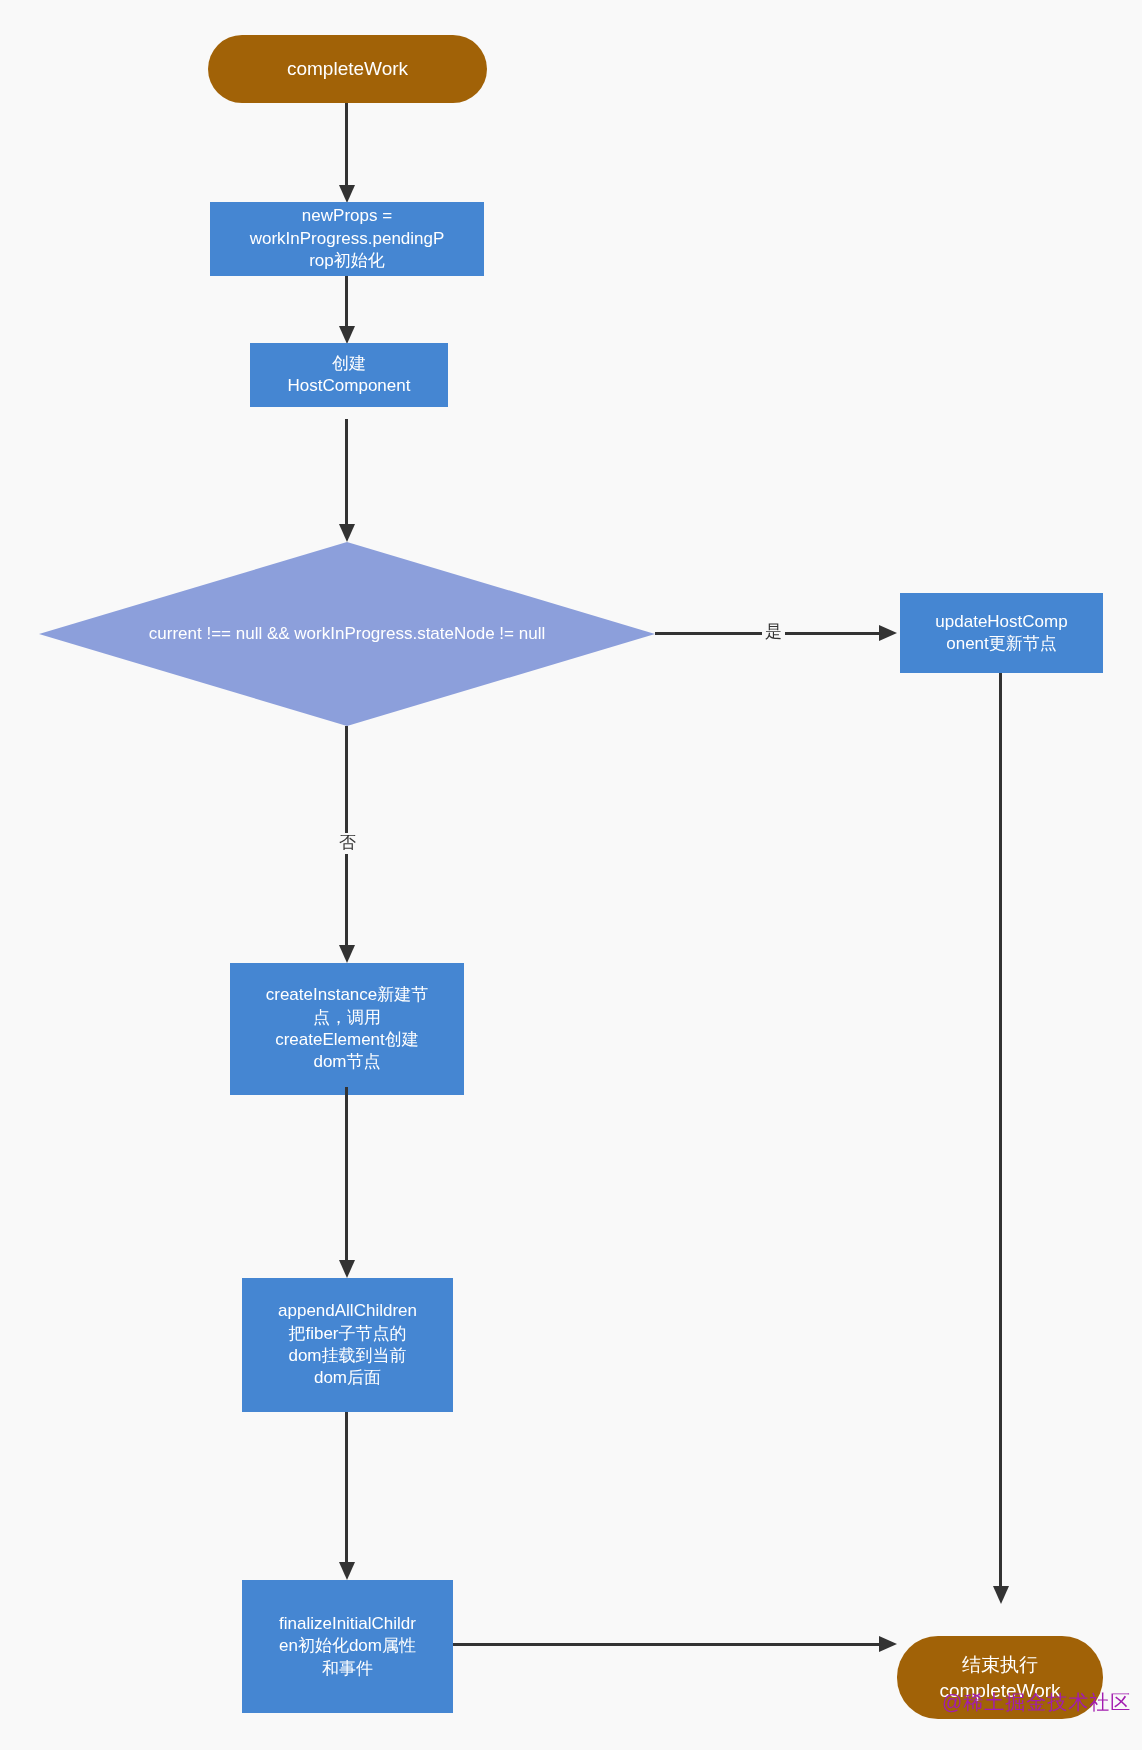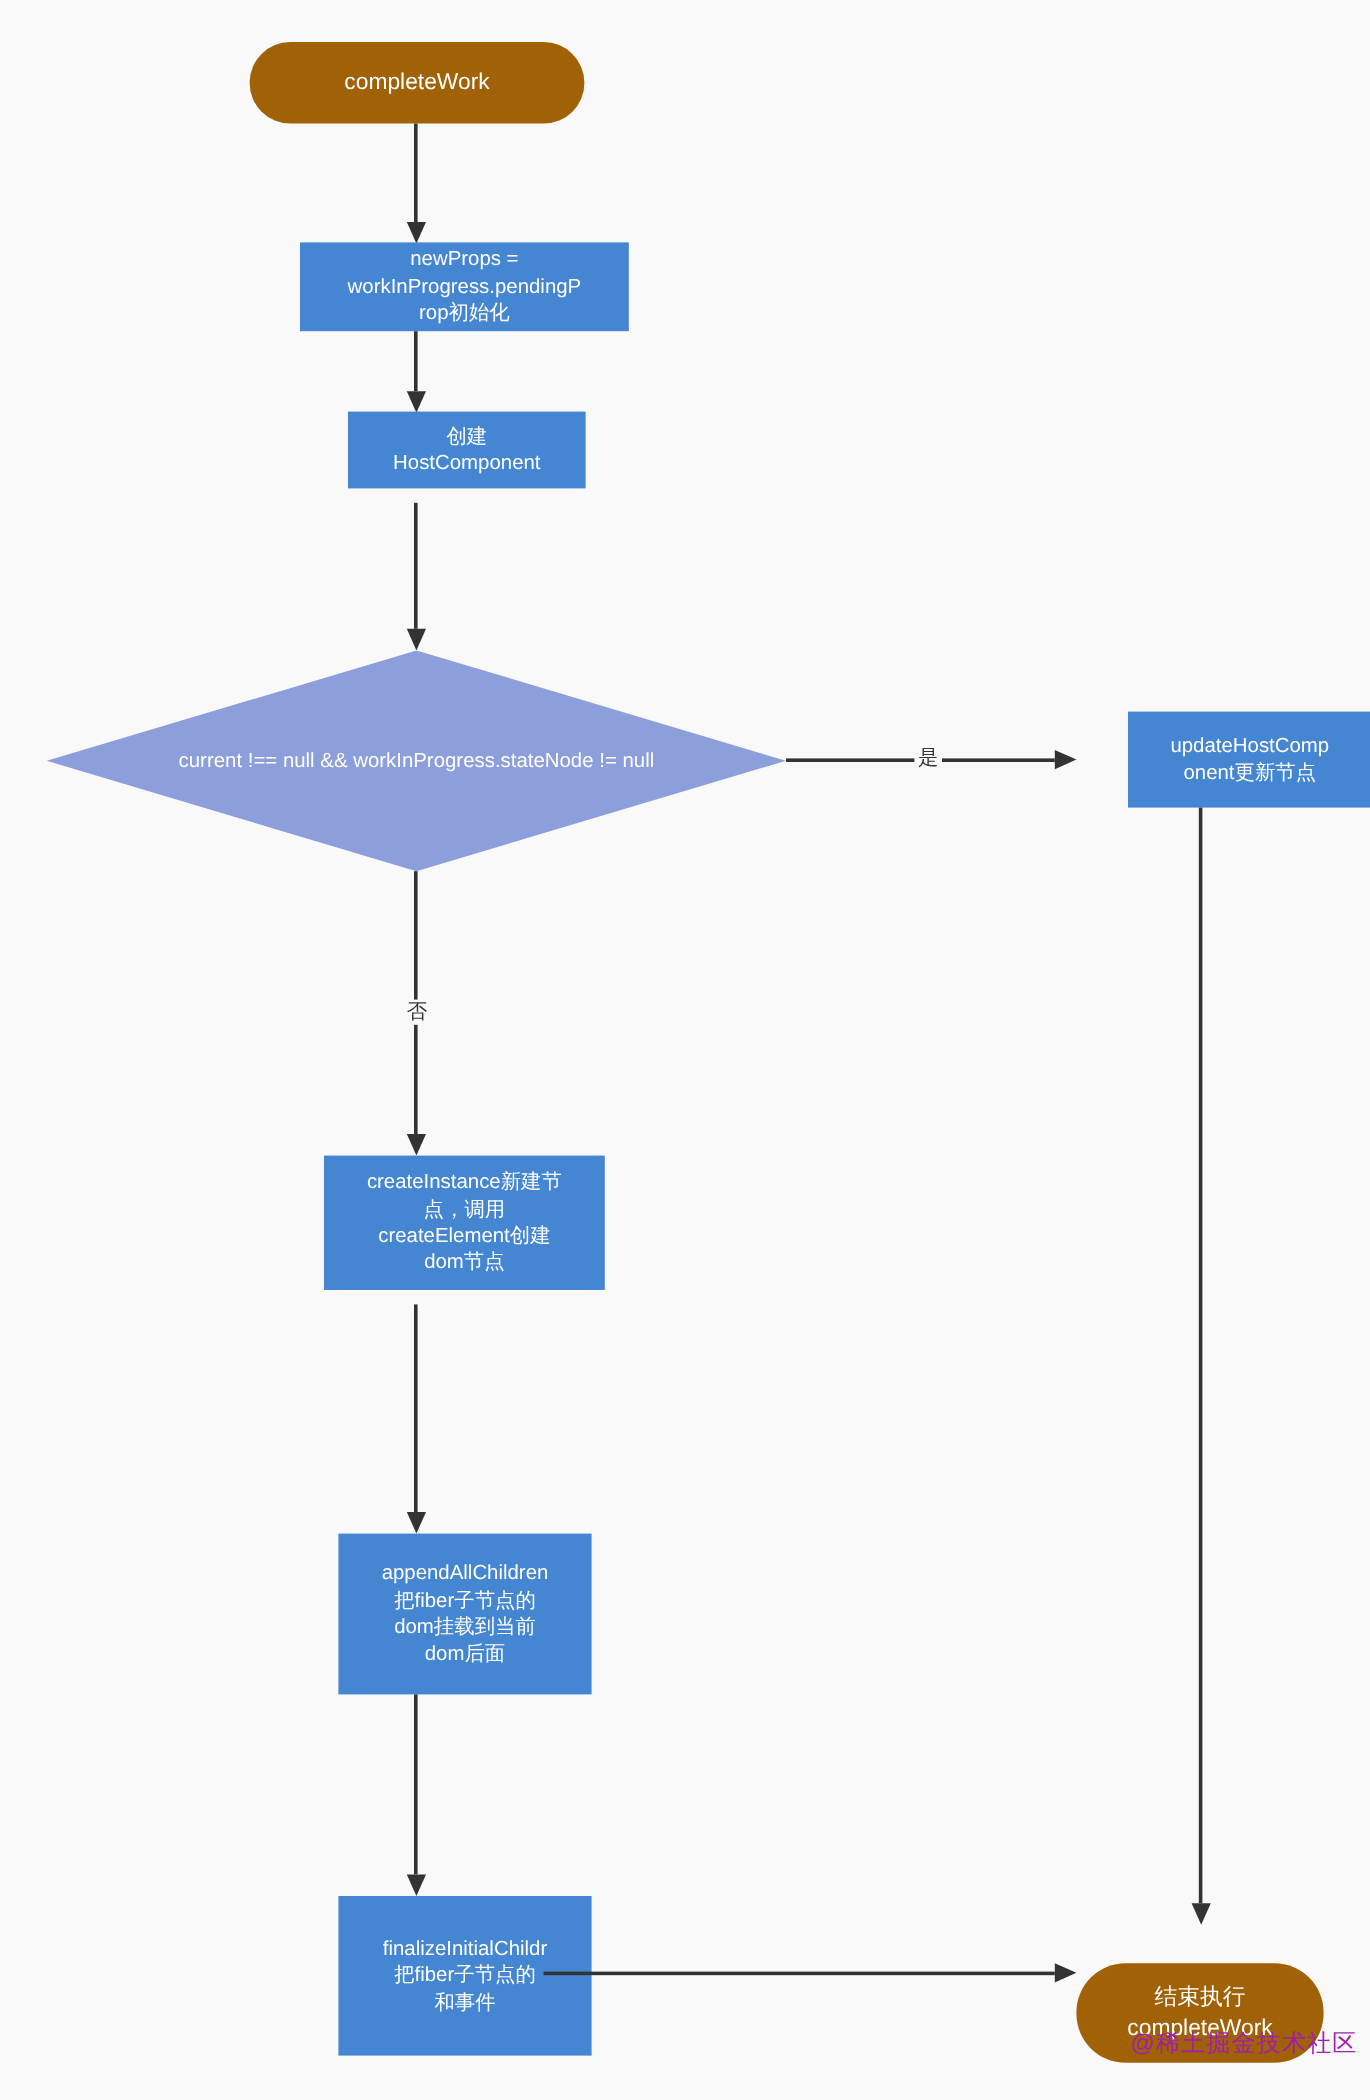--- a/index.html
+++ b/index.html
@@ -16,21 +16,21 @@
   .node {
     position:absolute;
     display:flex; align-items:center; justify-content:center;
     text-align:center;
     color:#ffffff;
     font-size:17px;
     line-height:1.32;
     white-space:pre-line;
     box-sizing:border-box;
   }
-  .process  { background:#4586d2;margin-left:40px; }
+  .process  { background:#4586d2; }
   .terminal { background:#a16207; border-radius:40px; font-size:19px; }
   .decision {
     background:#8c9fdb;
     clip-path: polygon(50% 0, 100% 50%, 50% 100%, 0 50%);
     font-size:17px;
   }
   .vline { position:absolute; width:3px;  background:#333333; }
   .hline { position:absolute; height:3px; background:#333333; }
   .arrow-down {
     position:absolute; width:0; height:0;
@@ -89,38 +89,38 @@
   <div class="node process" style="left:900px; top:593px; width:203px; height:80px;">updateHostComp
 onent更新节点</div>
 
   <div class="vline" style="left:999px; top:673px; height:913px;"></div>
   <div class="arrow-down" style="left:993px; top:1586px;"></div>
 
   <div class="vline" style="left:345px; top:726px; height:219px;"></div>
   <div class="arrow-down" style="left:339px; top:945px;"></div>
   <div class="edge-label" style="left:336px; top:833px;">否</div>
 
-  <div class="node process" style="left:230px; top:963px; width:234px; height:112px;">createInstance新建节
+  <div class="node process" style="left:230px; top:963px; width:234px; height:132px;">createInstance新建节
 点，调用
 createElement创建
 dom节点</div>
 
   <div class="vline" style="left:345px; top:1087px; height:173px;"></div>
   <div class="arrow-down" style="left:339px; top:1260px;"></div>
 
   <div class="node process" style="left:242px; top:1278px; width:211px; height:134px;">appendAllChildren
 把fiber子节点的
 dom挂载到当前
 dom后面</div>
 
   <div class="vline" style="left:345px; top:1412px; height:150px;"></div>
   <div class="arrow-down" style="left:339px; top:1562px;"></div>
 
   <div class="node process" style="left:242px; top:1580px; width:211px; height:133px;">finalizeInitialChildr
-把fiber子节点的
+en初始化dom属性
 和事件</div>
 
   <div class="hline" style="left:453px; top:1643px; width:426px;"></div>
   <div class="arrow-right" style="left:879px; top:1636px;"></div>
 
   <div class="node terminal" style="left:897px; top:1604px; width:206px; height:83px; border-radius:41px;margin-top:32px;">结束执行
 completeWork</div>
 
   <div class="watermark" style="left:942px; top:1689px;">@稀土掘金技术社区</div>
 

